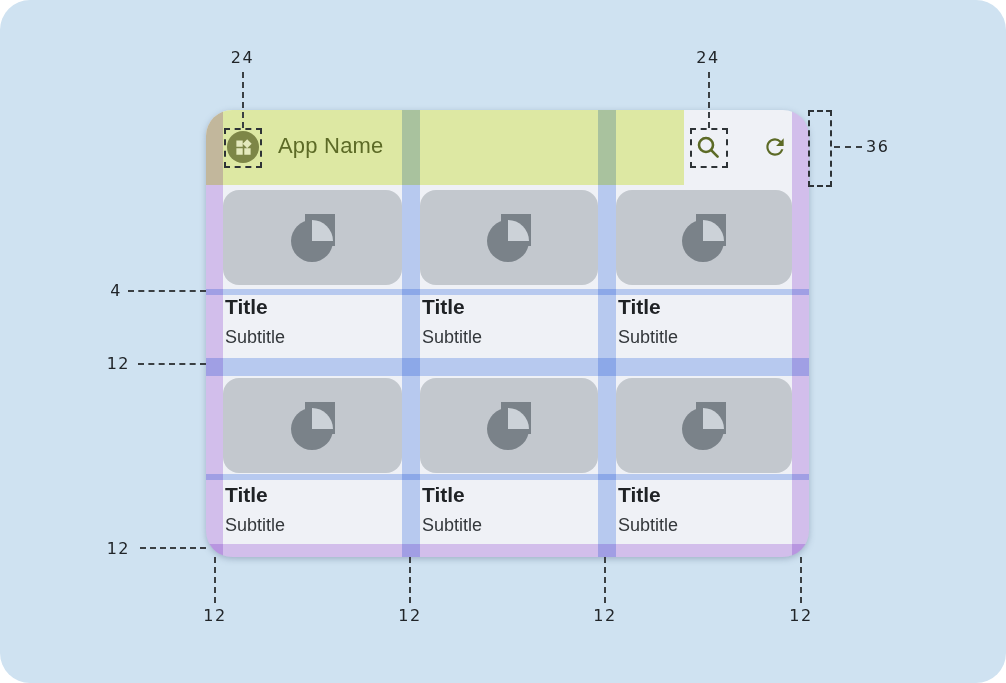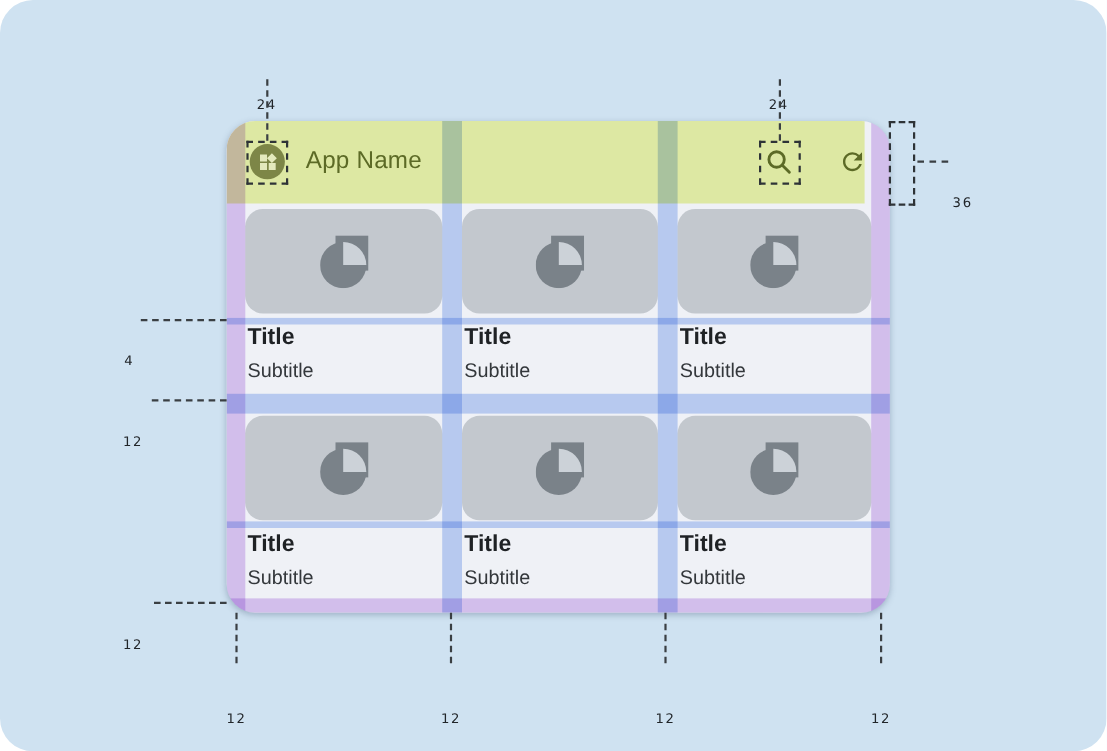--- a/index.html
+++ b/index.html
@@ -2,21 +2,21 @@
 <html><head>
 <meta charset="utf-8">
 <style>
   html,body{margin:0;padding:0;background:#ffffff;}
   body{font-family:"Liberation Sans",sans-serif;-webkit-font-smoothing:antialiased;}
   .canvas{position:relative;width:1006px;height:683px;background:#cfe2f1;border-radius:30px;overflow:hidden;}
 
   
   .frame{position:absolute;left:206px;top:110px;width:603px;height:447px;border-radius:26px;
          background:#eff1f6;overflow:hidden;box-shadow:0 2px 6px rgba(70,90,120,0.35);}
-  .appbar{position:absolute;left:0;top:0;width:580px;height:75px;background:#dde8a3;}
+  .appbar{position:absolute;left:0;top:0;width:478px;height:75px;background:#dde8a3;}
   .app-icon-circle{position:absolute;left:21px;top:21px;width:32px;height:32px;border-radius:50%;
          background:#7d8647;display:flex;align-items:center;justify-content:center;}
   .app-name{position:absolute;left:72px;top:23px;font-size:22px;font-weight:500;color:#5c6a26;letter-spacing:.2px;}
   .bar-ic{position:absolute;}
   .ic-search{left:487px;top:22px;}
   .ic-refresh{left:556px;top:24px;}
 
   
   .card{position:absolute;height:95px;border-radius:16px;background:#c3c8ce;
         display:flex;align-items:center;justify-content:center;}
@@ -33,22 +33,22 @@
   .vcol{top:0;height:447px;}
   .purple{background:rgba(153,75,217,0.30);}
   .blue{background:rgba(73,126,235,0.33);}
   .vm-l{left:0;width:17px;} .vm-r{left:586px;width:17px;}
   .vg-1{left:196px;width:18px;} .vg-2{left:392px;width:18px;}
   .hband{left:0;width:603px;}
   .hb-4a{top:179px;height:6px;} .hb-12{top:248px;height:18px;} .hb-4b{top:364px;height:6px;}
   .hb-bot{top:434px;height:13px;}
 
   
-  .lbl{position:absolute;font-family:"DejaVu Sans","Liberation Sans",sans-serif;font-size:12px;
-       color:#212529;letter-spacing:1.5px;z-index:6;margin-top:40px;}
+  .lbl{position:absolute;font-family:"DejaVu Sans","Liberation Sans",sans-serif;font-size:16px;
+       color:#212529;letter-spacing:1.5px;z-index:6;}
   .tc{text-align:center;} .tr{text-align:right;}
   .dash-v{position:absolute;width:0;border-left:2px dashed #3a3f43;z-index:6;}
   .dash-h{position:absolute;height:0;border-top:2px dashed #3a3f43;z-index:6;}
   .dash-box{position:absolute;border:2px dashed #2e3337;z-index:6;}
 </style>
 </head>
 <body>
 
 <div class="canvas">
 

